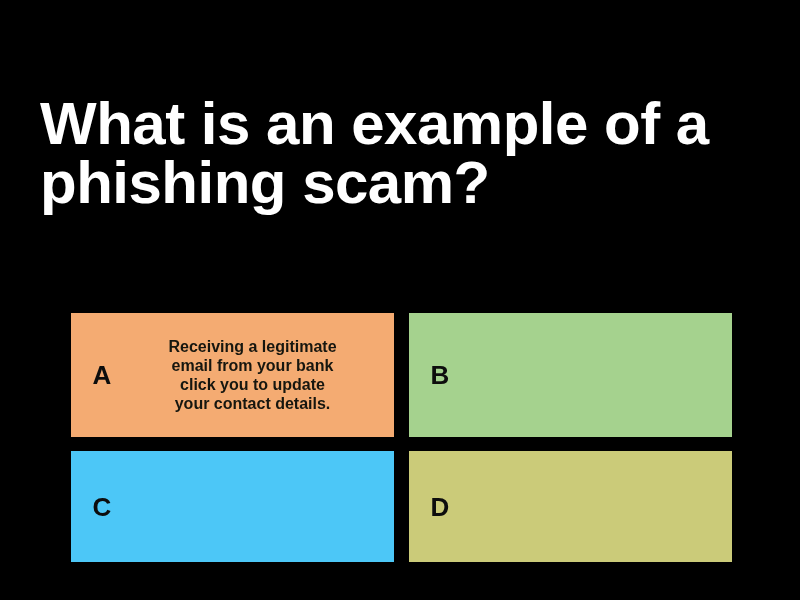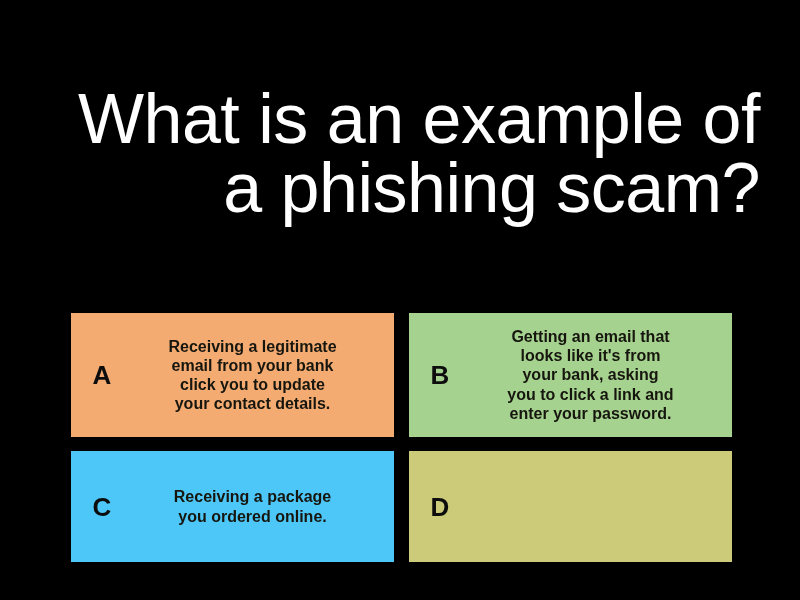--- a/index.html
+++ b/index.html
@@ -28,24 +28,24 @@
     left: 40px;
     top: 8px;
     width: 720px;
     height: 292px;
     display: flex;
     align-items: center;
     justify-content: center;
   }
   .question-text {
     color: #ffffff;
-    font-size: 70px;
-    font-weight: normal;
+    font-size: 60px;
+    font-weight: bold;
     line-height: 0.98;
-    text-align: right;
+    text-align: left;
     letter-spacing: -0.5px;
     width: 100%;
   }
 
   
   .answers {
     position: absolute;
     left: 71px;
     top: 313px;
     width: 658px;
@@ -106,31 +106,24 @@
     <div class="answer-card card-a">
       <div class="answer-letter">A</div>
       <div class="answer-text">Receiving a legitimate
 email from your bank
 click you to update
 your contact details.</div>
     </div>
 
     <div class="answer-card card-b">
       <div class="answer-letter">B</div>
-      <div class="answer-text">Getting an email that
-looks like it's from
-your bank, asking
-you to click a link and
-enter your password.</div>
     </div>
 
     <div class="answer-card card-c">
       <div class="answer-letter">C</div>
-      <div class="answer-text">Receiving a package
-you ordered online.</div>
     </div>
 
     <div class="answer-card card-d">
       <div class="answer-letter">D</div>
     </div>
 
   </div>
 </div>
 
 </body></html>

